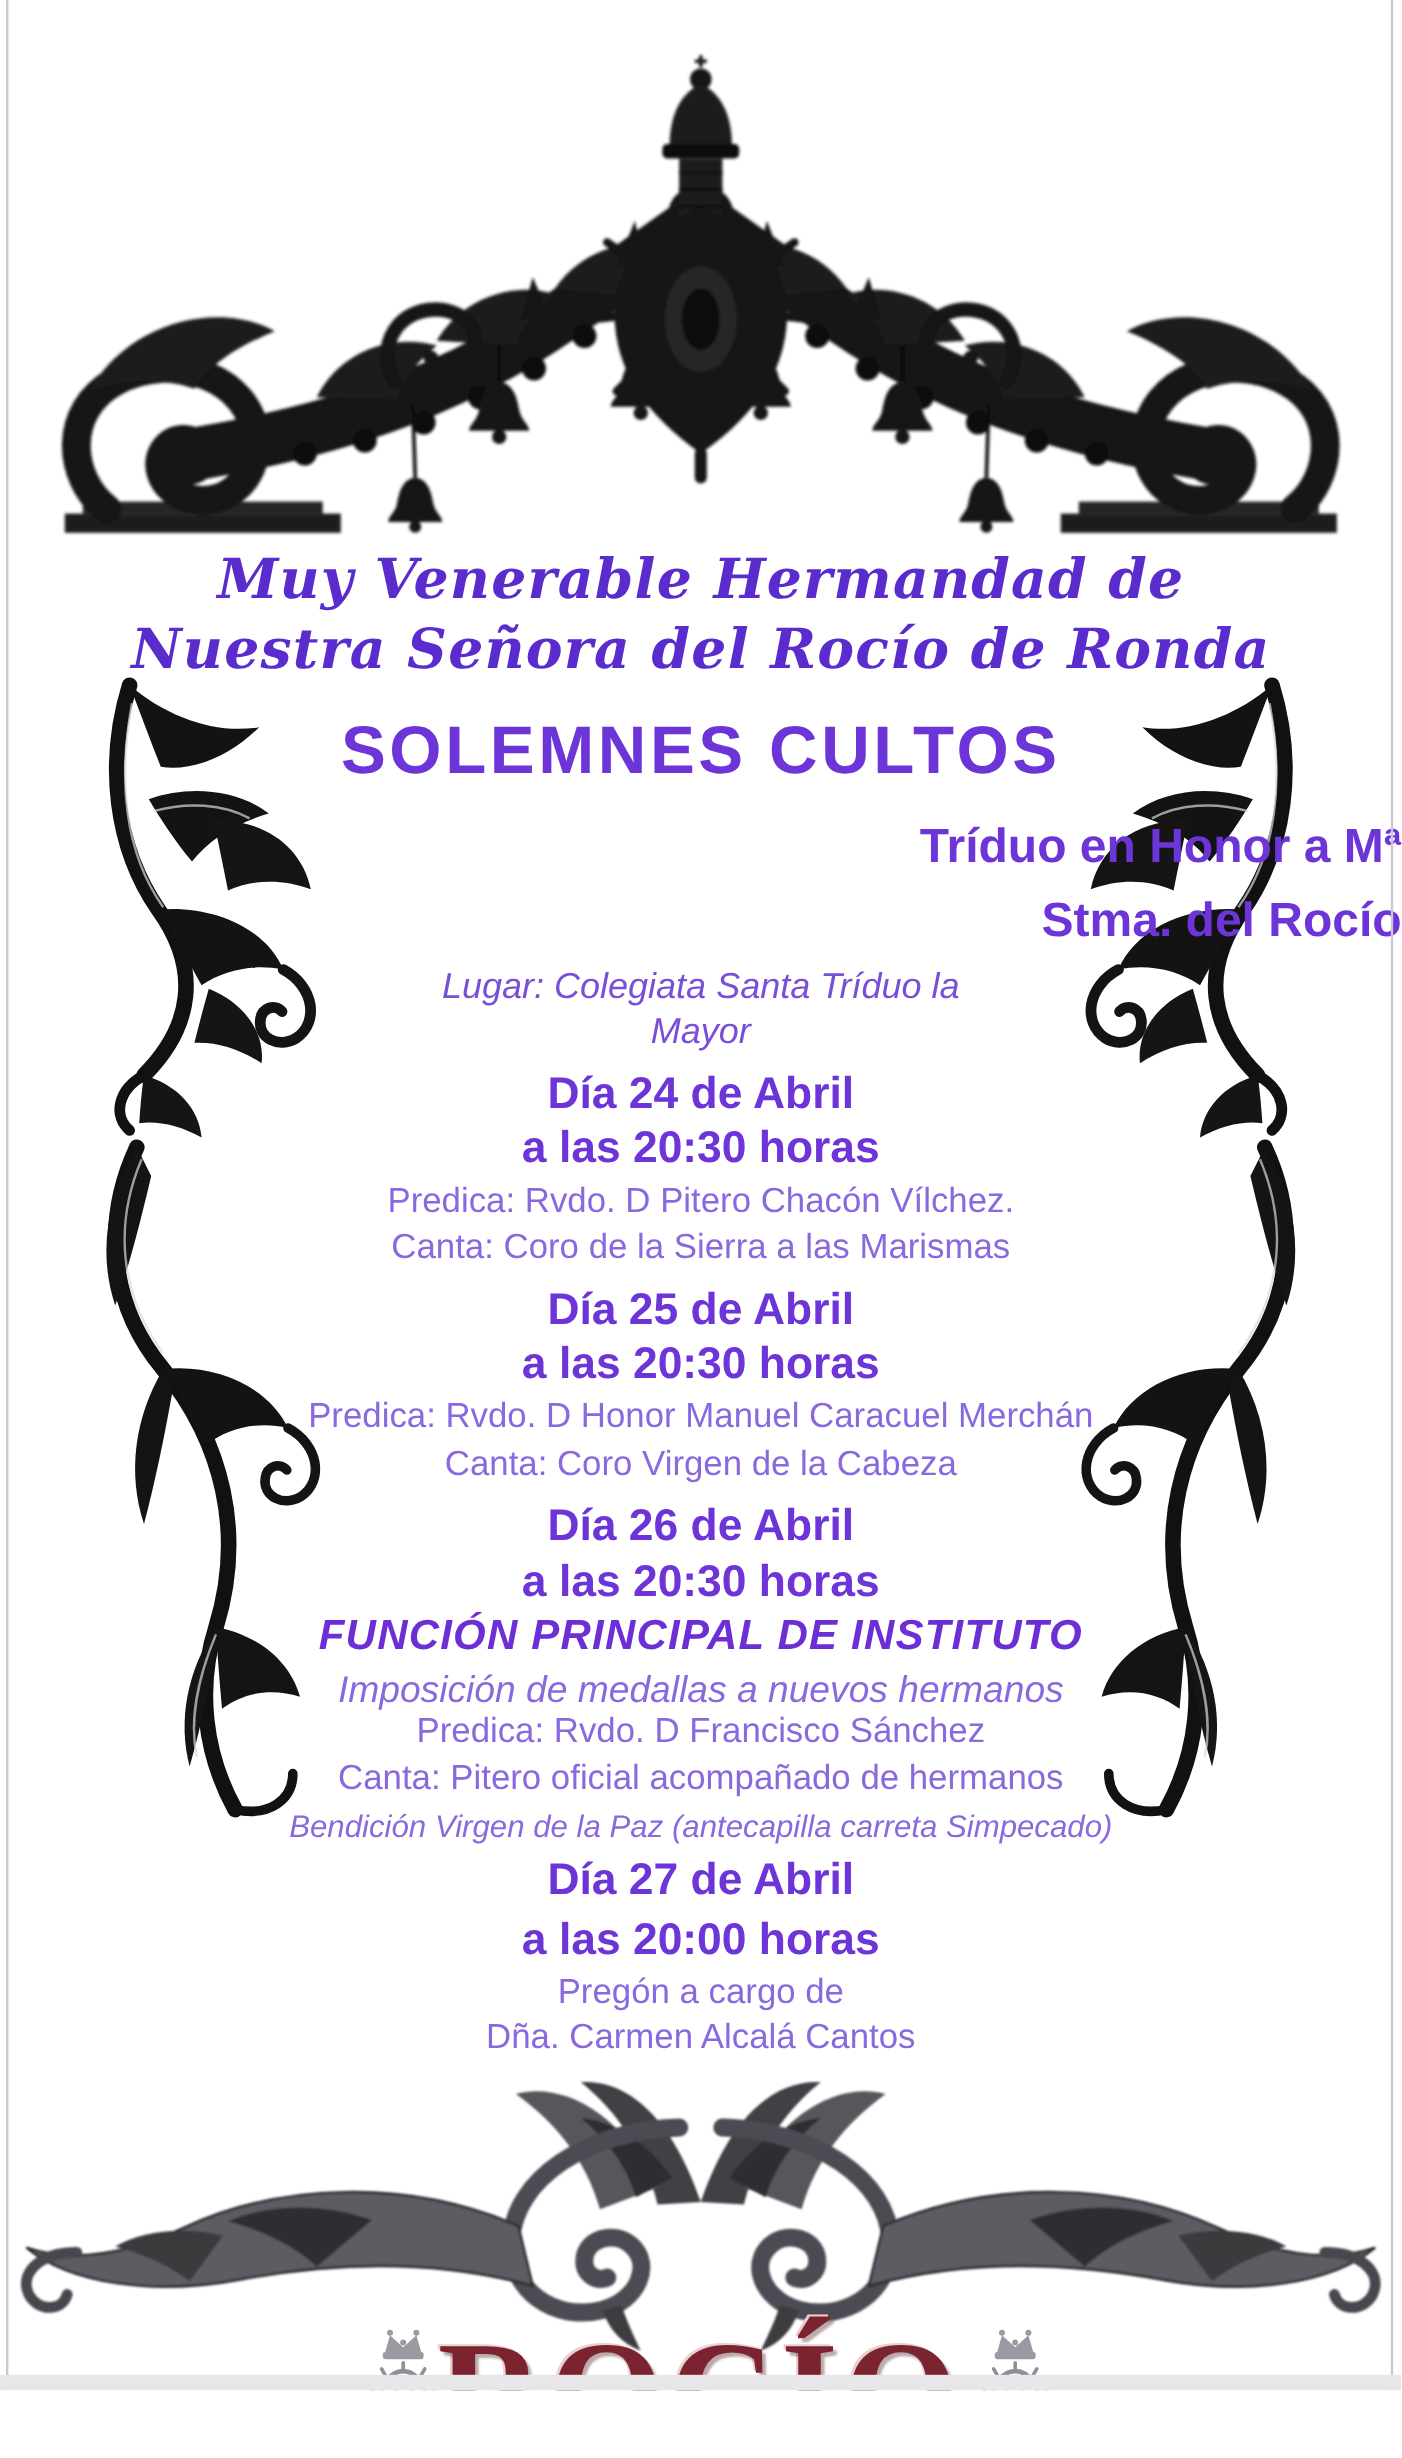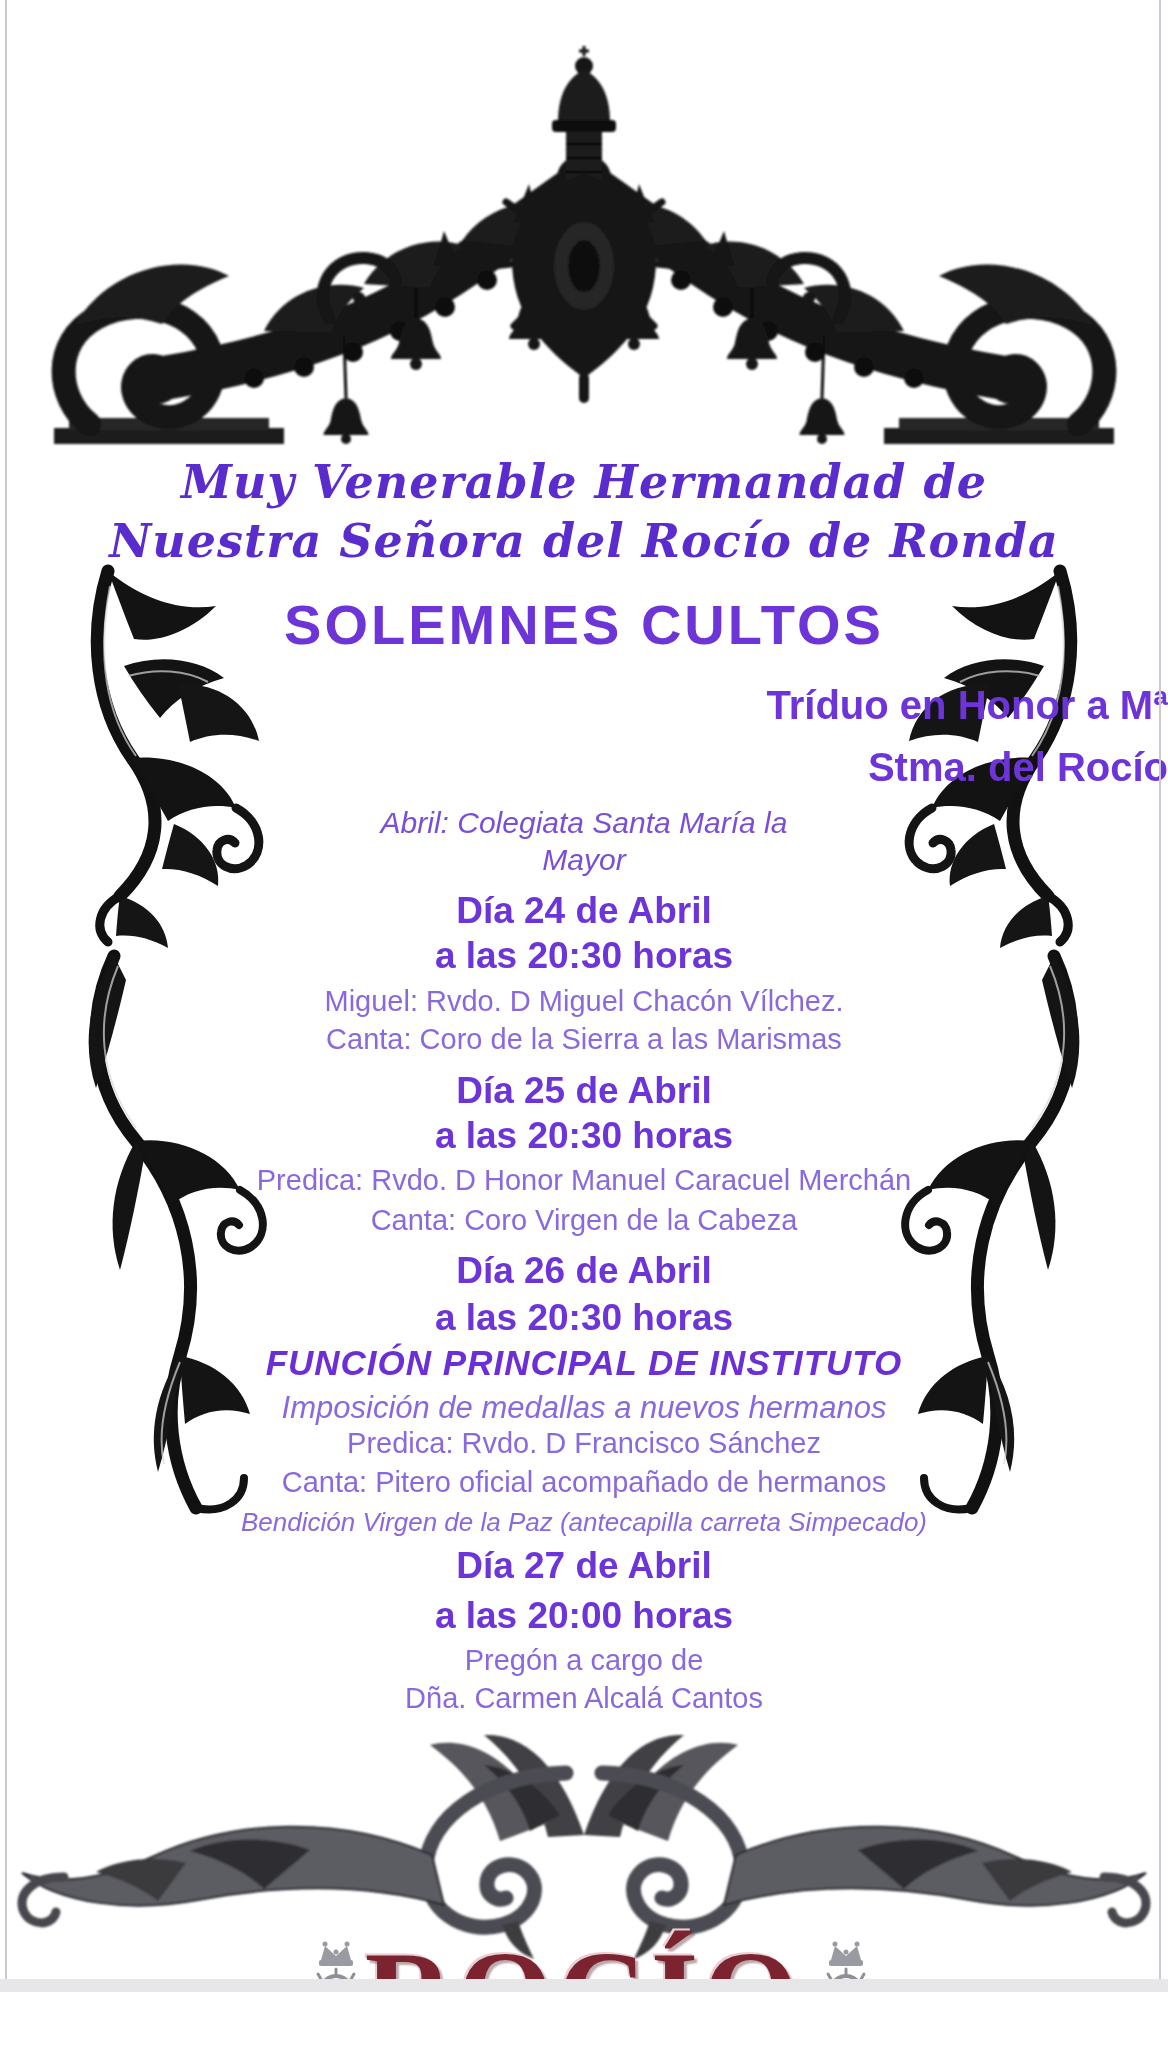--- a/index.html
+++ b/index.html
@@ -167,26 +167,26 @@
       <use href="#swag-half"></use>
       <use href="#swag-half" transform="translate(1168,0) scale(-1,1)"></use>
     </g>
   </svg>
 
   <div class="line script" style="top:458px">Muy Venerable Hermandad de</div>
   <div class="line main-title" style="top:596px">SOLEMNES CULTOS</div>
   <div class="line script" style="top:517px">Nuestra Señora del Rocío de Ronda</div>
   <div class="line h2" style="top:684px">Tríduo en Honor a Mª</div>
   <div class="line h2" style="top:746px">Stma. del Rocío</div>
-  <div class="line loc" style="top:807px">Abril: Colegiata Santa María la</div>
+  <div class="line loc" style="top:807px">Lugar: Colegiata Santa Tríduo la</div>
   <div class="line loc" style="top:844px">Mayor</div>
 
   <div class="line day" style="top:892px">Día 24 de Abril</div>
   <div class="line time" style="top:937px">a las 20:30 horas</div>
-  <div class="line body-line" style="top:986px">Miguel: Rvdo. D Miguel Chacón  Vílchez.</div>
+  <div class="line body-line" style="top:986px">Predica: Rvdo. D Pitero Chacón  Vílchez.</div>
   <div class="line body-line" style="top:1024px">Canta: Coro de la Sierra a las Marismas</div>
 
   <div class="line day" style="top:1072px">Día 25 de Abril</div>
   <div class="line time" style="top:1117px">a las 20:30 horas</div>
   <div class="line body-line" style="top:1165px">Predica: Rvdo. D Honor Manuel Caracuel Merchán</div>
   <div class="line body-line italic" style="top:1205px">Canta: Coro Virgen de la Cabeza</div>
 
   <div class="line day" style="top:1252px">Día 26 de Abril</div>
   <div class="line time" style="top:1299px">a las 20:30 horas</div>
   <div class="line special" style="top:1345px">FUNCIÓN PRINCIPAL DE INSTITUTO</div>

